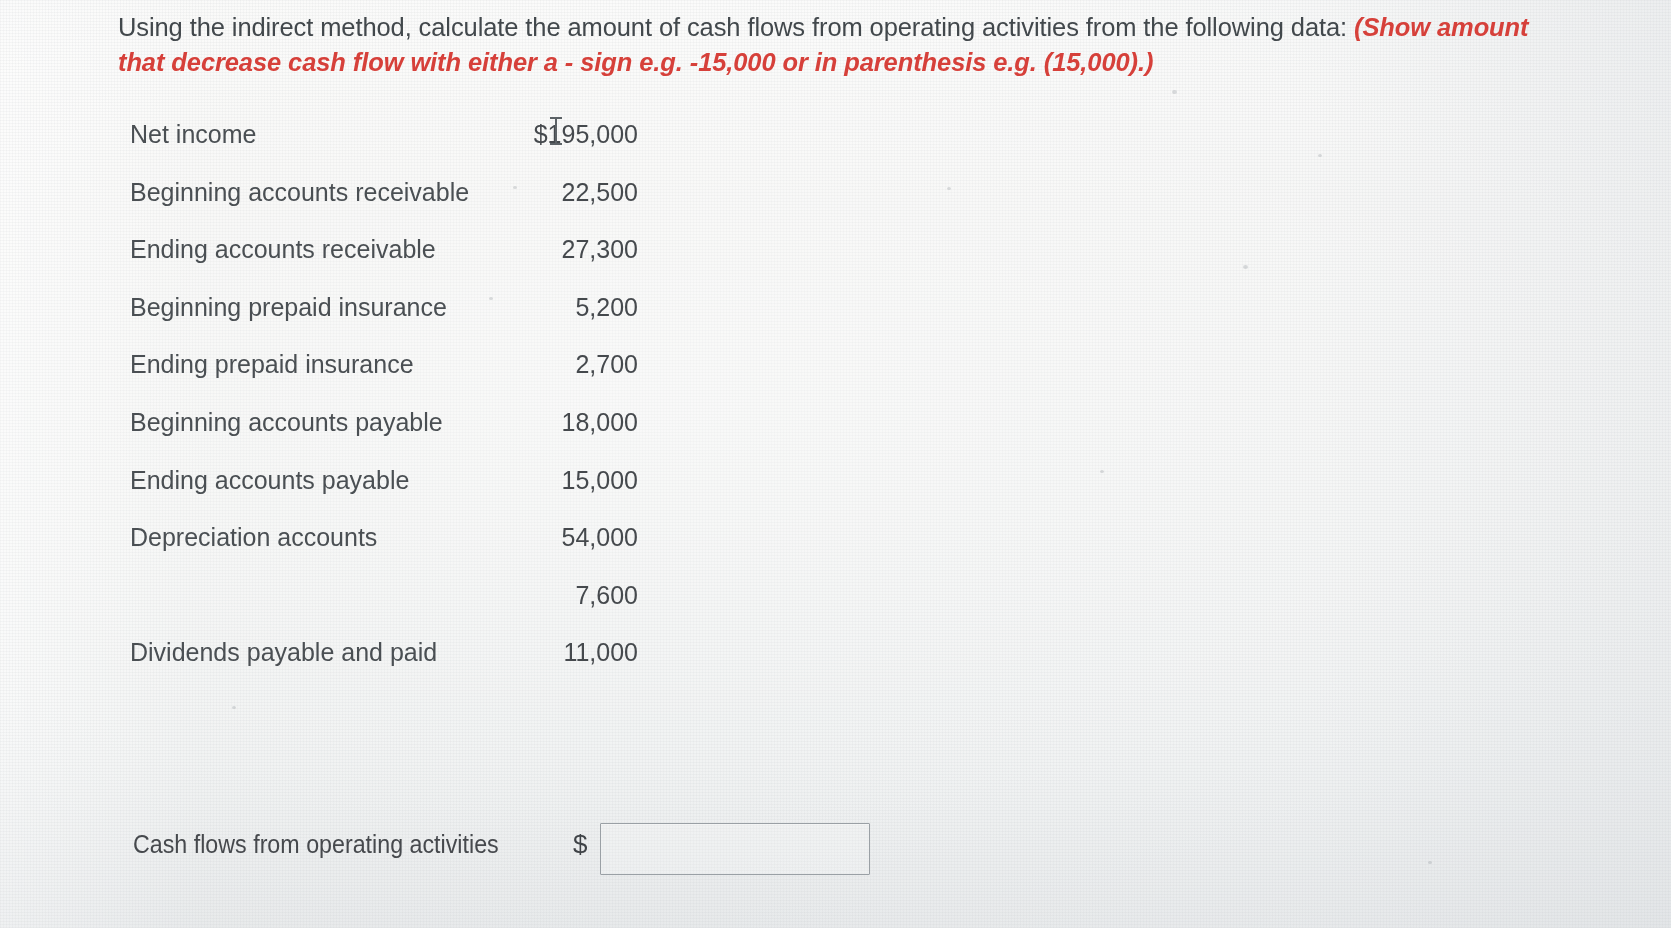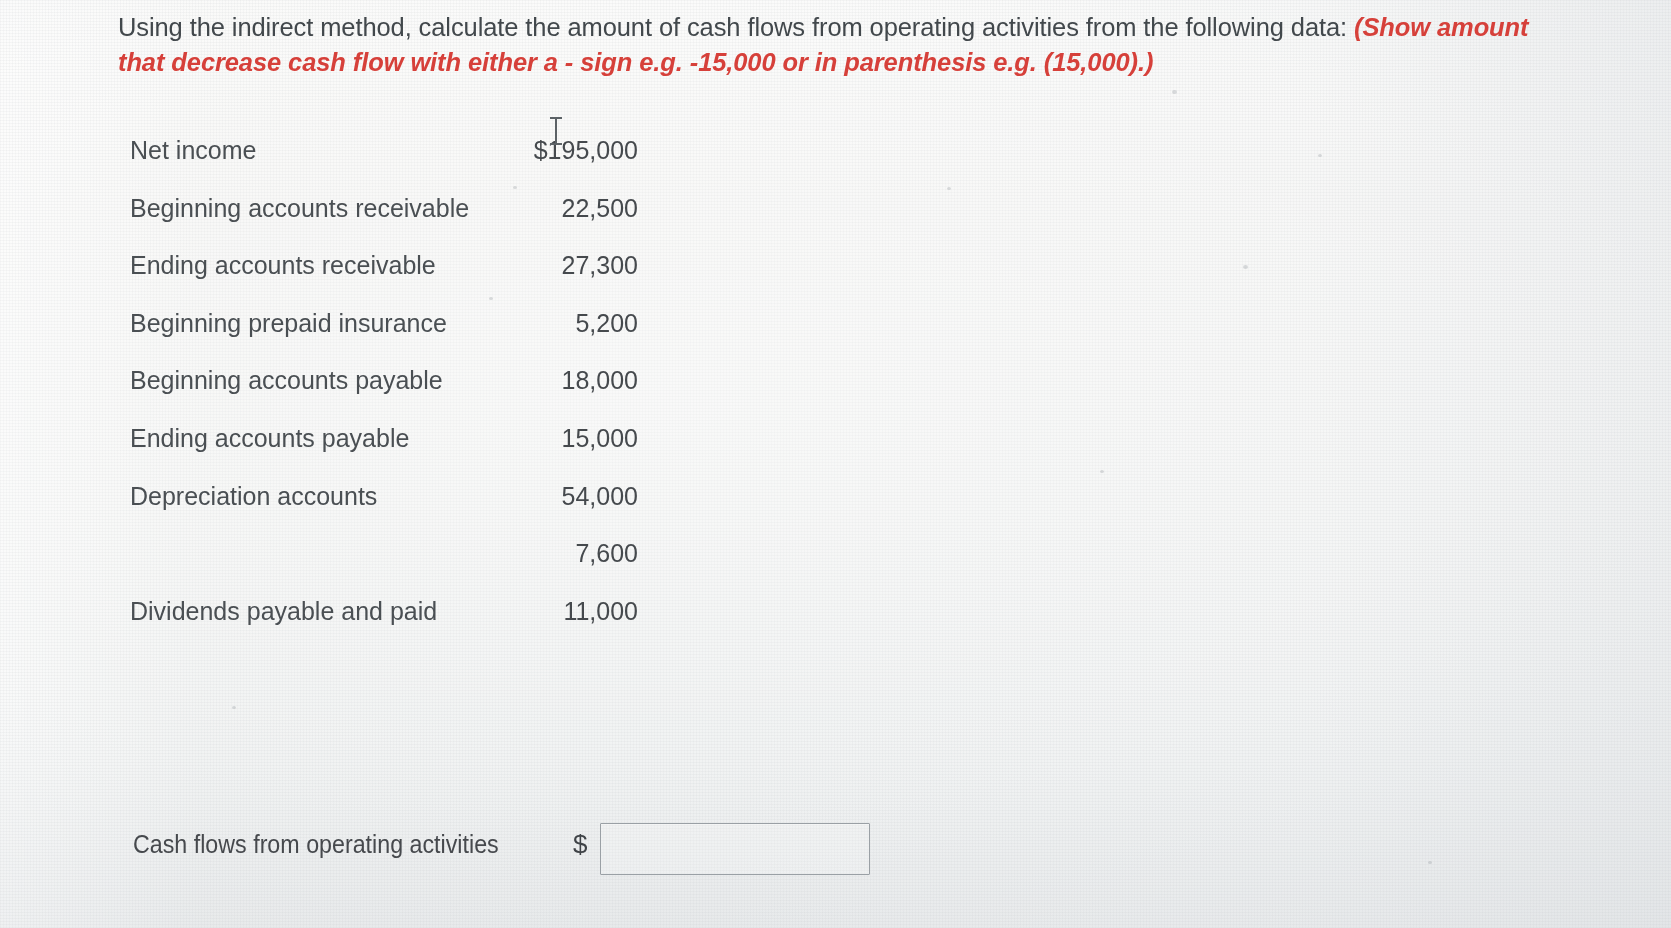--- a/index.html
+++ b/index.html
@@ -61,21 +61,21 @@
   .prompt .hint {
     color: #d6403a;
     font-weight: bold;
     font-style: italic;
   }
 
   
   .table {
     position: absolute;
     left: 118px;
-    top: 128px;
+    top: 112px;
     width: 520px;
   }
   .row {
     position: relative;
     height: 57.6px;
   }
   .row .label {
     position: absolute;
     left: 12px;
     top: 0;
@@ -202,20 +202,24 @@
         </div>
         <div class="row">
           <div class="label">Ending accounts receivable</div>
           <div class="value">27,300</div>
         </div>
         <div class="row">
           <div class="label">Beginning prepaid insurance</div>
           <div class="value">5,200</div>
         </div>
         <div class="row">
+          <div class="label">Ending prepaid insurance</div>
+          <div class="value">2,700</div>
+        </div>
+        <div class="row">
           <div class="label">Beginning accounts payable</div>
           <div class="value">18,000</div>
         </div>
         <div class="row">
           <div class="label">Ending accounts payable</div>
           <div class="value">15,000</div>
         </div>
         <div class="row">
           <div class="label">Depreciation accounts</div>
           <div class="value">54,000</div>

